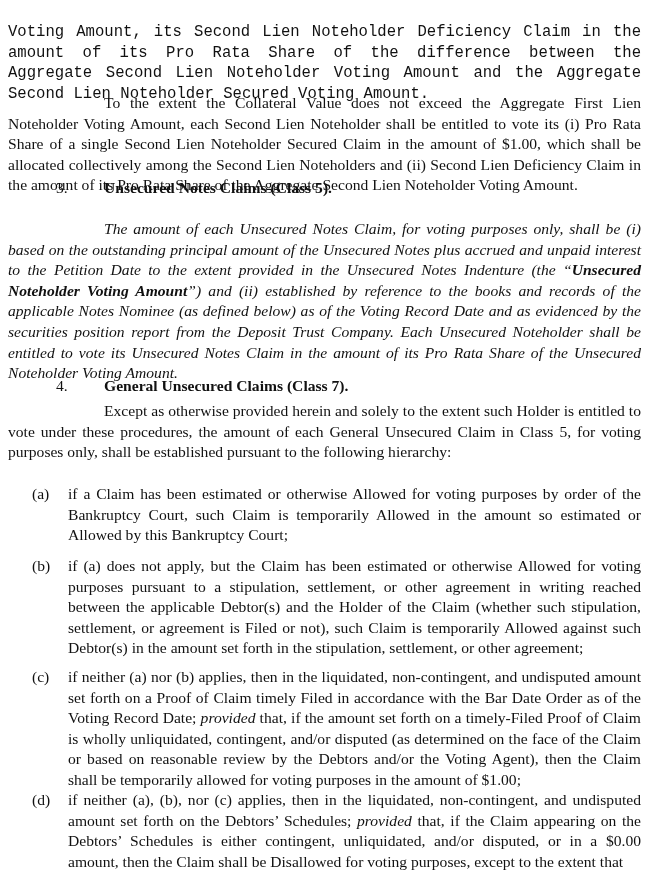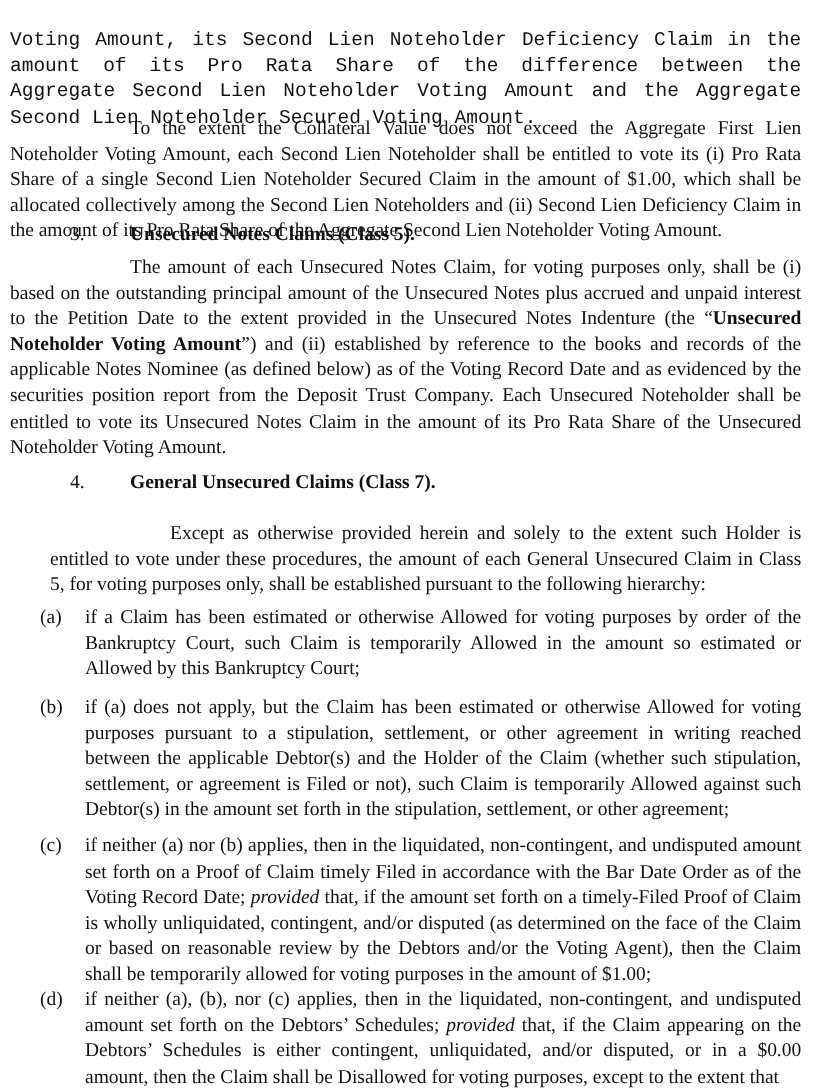--- a/index.html
+++ b/index.html
@@ -37,30 +37,30 @@
 
   <div class="block" style="top:93px;">
     <p class="indent">To the extent the Collateral Value does not exceed the Aggregate First Lien Noteholder Voting Amount, each Second Lien Noteholder shall be entitled to vote its (i) Pro Rata Share of a single Second Lien Noteholder Secured Claim in the amount of $1.00, which shall be allocated collectively among the Second Lien Noteholders and (ii)  Second Lien Deficiency Claim in the amount of its Pro Rata Share of the Aggregate Second Lien Noteholder Voting Amount.</p>
   </div>
 
   <div class="heading" style="top:178px;">
     <span class="num">3.</span>
     <span class="title"><span>Unsecured Notes Claims (Class 5)</span><span class="period">.</span></span>
   </div>
 
-  <div class="block" style="top:204px;">
+  <div class="block" style="top:219px;font-style:italic;">
     <p class="indent"><span>The amount of each Unsecured Notes Claim, for voting purposes only, shall be (i) based on the outstanding principal amount of the Unsecured Notes plus accrued and unpaid interest to the Petition Date to the extent provided in the Unsecured Notes Indenture (the “</span><b>Unsecured Noteholder Voting Amount</b><span>”) and (ii) established by reference to the books and records of the applicable Notes Nominee (as defined below) as of the Voting Record Date and as evidenced by the securities position report from the Deposit Trust Company.  Each Unsecured Noteholder shall be entitled to vote its Unsecured Notes Claim in the amount of its Pro Rata Share of the Unsecured Noteholder Voting Amount.</span></p>
   </div>
 
   <div class="heading" style="top:376px;">
     <span class="num">4.</span>
     <span class="title"><span>General Unsecured Claims (Class 7)</span><span class="period">.</span></span>
   </div>
 
-  <div class="block" style="top:417px;margin-left:32px;">
+  <div class="block" style="top:401px;">
     <p class="indent">Except as otherwise provided herein and solely to the extent such Holder is entitled to vote under these procedures, the amount of each General Unsecured Claim in Class 5, for voting purposes only, shall be established pursuant to the following hierarchy:</p>
   </div>
 
   <div class="item" style="top:484px;">
     <span class="label">(a)</span>
     <p class="body">if a Claim has been estimated or otherwise Allowed for voting purposes by order of the Bankruptcy Court, such Claim is temporarily Allowed in the amount so estimated or Allowed by this Bankruptcy Court;</p>
   </div>
 
   <div class="item" style="top:556px;">
     <span class="label">(b)</span>

